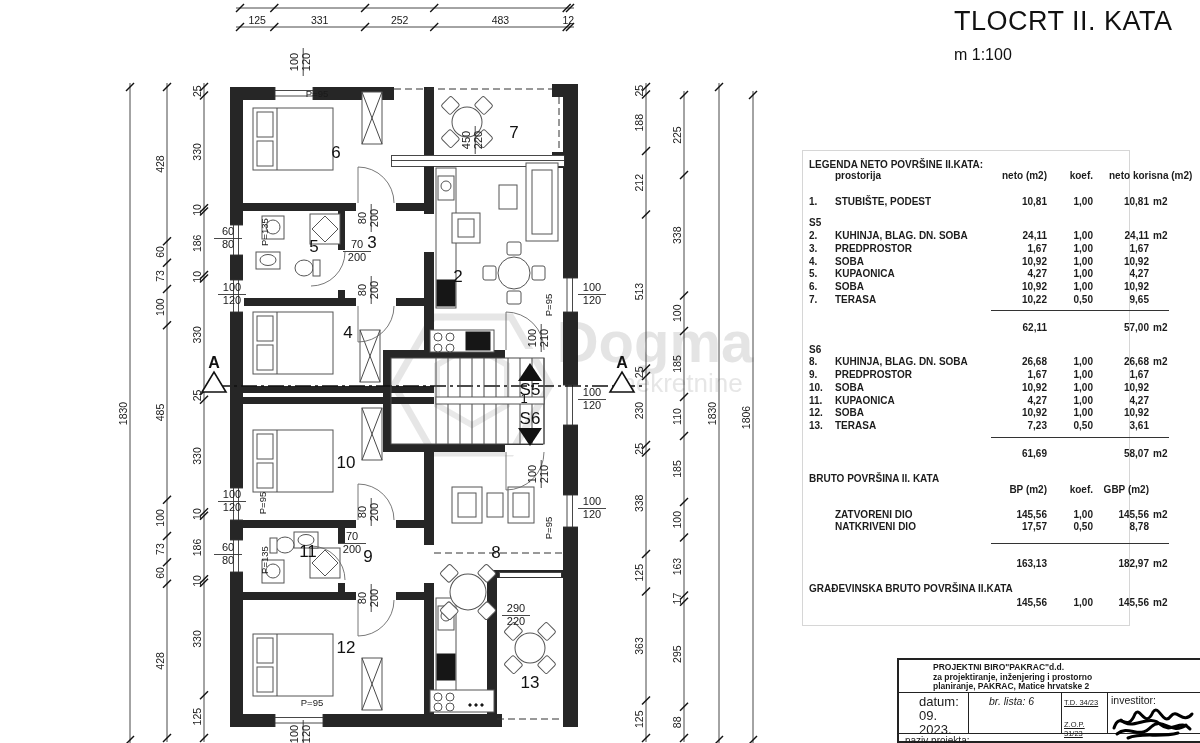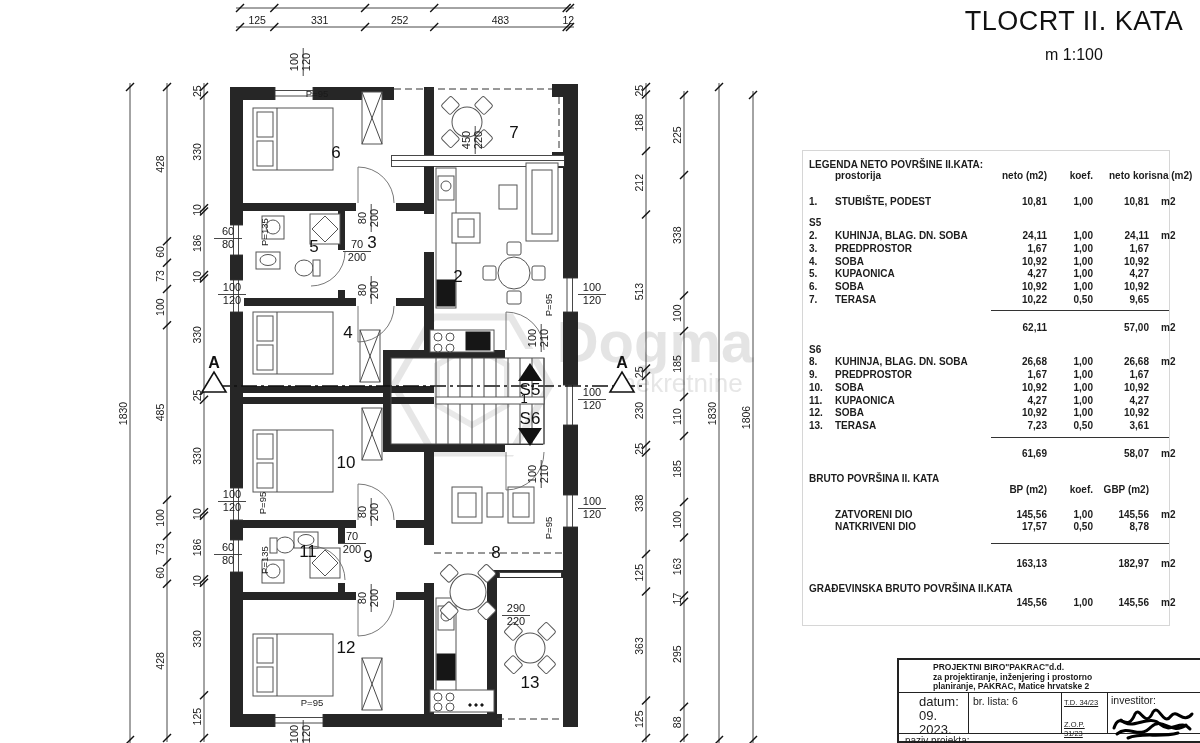--- a/index.html
+++ b/index.html
@@ -1,39 +1,39 @@
 <!DOCTYPE html>
 <html><head>
 <meta charset="utf-8">
 <style>
   html,body{margin:0;padding:0;background:#fff;}
   #stage{position:relative;width:1200px;height:743px;background:#fff;overflow:hidden;
          font-family:"Liberation Sans",sans-serif;color:#1a1a1a;}
   
-  #title{position:absolute;right:6px;top:6px;width:240px;text-align:center;}
+  #title{position:absolute;right:6px;top:6px;width:240px;text-align:left;}
   #title-main{font-size:27px;letter-spacing:.5px;color:#111;}
   #title-scale{font-size:16px;margin-top:9px;color:#111;}
   
-  #legend{position:absolute;left:802px;top:150px;width:368px;border:1px solid #d6d6d6;
+  #legend{position:absolute;left:802px;top:150px;width:328px;border:1px solid #d6d6d6;
           padding:8px 2px 16px 6px;box-sizing:border-box;font-weight:bold;font-size:10px;color:#1c1c1c;}
   .lrow{display:grid;grid-template-columns:26px 156px 56px 46px 56px 20px;line-height:12.7px;min-height:12.7px;}
   .c{white-space:nowrap;}
   .c.r{text-align:right;}
-  .c.unit{padding-left:12px;}
+  .c.unit{padding-left:4px;}
   .span57{grid-column:5/7;white-space:nowrap;}
   .rul{grid-column:3/7;border-top:1.2px solid #333;margin-top:1px;}
   .sp{width:100%;}
   
   #titleblock{position:absolute;left:897px;top:658px;width:303px;height:85px;border:2px solid #222;
               border-right:none;box-sizing:border-box;background:#fff;}
   .tb-company{height:33px;border-bottom:1.5px solid #222;font-size:8.5px;font-weight:bold;
               padding:3px 0 0 34px;line-height:9.5px;box-sizing:border-box;}
   .tb-row{display:flex;height:40px;border-bottom:1.5px solid #222;}
   .tb-datum{width:69px;padding:2px 20px;font-size:13px;line-height:14px;box-sizing:border-box;}
-  .tb-br{width:93px;border-left:1.5px solid #222;padding:2px 4px;font-size:10.5px;box-sizing:border-box;}
+  .tb-br{width:93px;border-left:1.5px solid #222;padding:2px 20px;font-size:10.5px;box-sizing:border-box;font-style:italic;}
   .tb-td{width:46px;border-left:1.5px solid #222;font-size:7.5px;padding:5px 2px 0 2px;box-sizing:border-box;text-decoration:underline;}
   .tb-td div + div{margin-top:13px;}
   .tb-inv{flex:1;border-left:1.5px solid #222;font-size:10.5px;padding:1px 3px;position:relative;}
   .scribble{position:absolute;left:0px;top:9px;}
   .tb-naziv{font-size:10px;padding:1px 6px;height:9px;overflow:hidden;}
   
   #plan-svg{position:absolute;left:0;top:0;font-family:"Liberation Sans",sans-serif;}
   .wall{fill:#262626;shape-rendering:crispEdges;}
   .furn{fill:#fff;stroke:#555;stroke-width:1;}
   .darkf{fill:#161616;stroke:#161616;}

